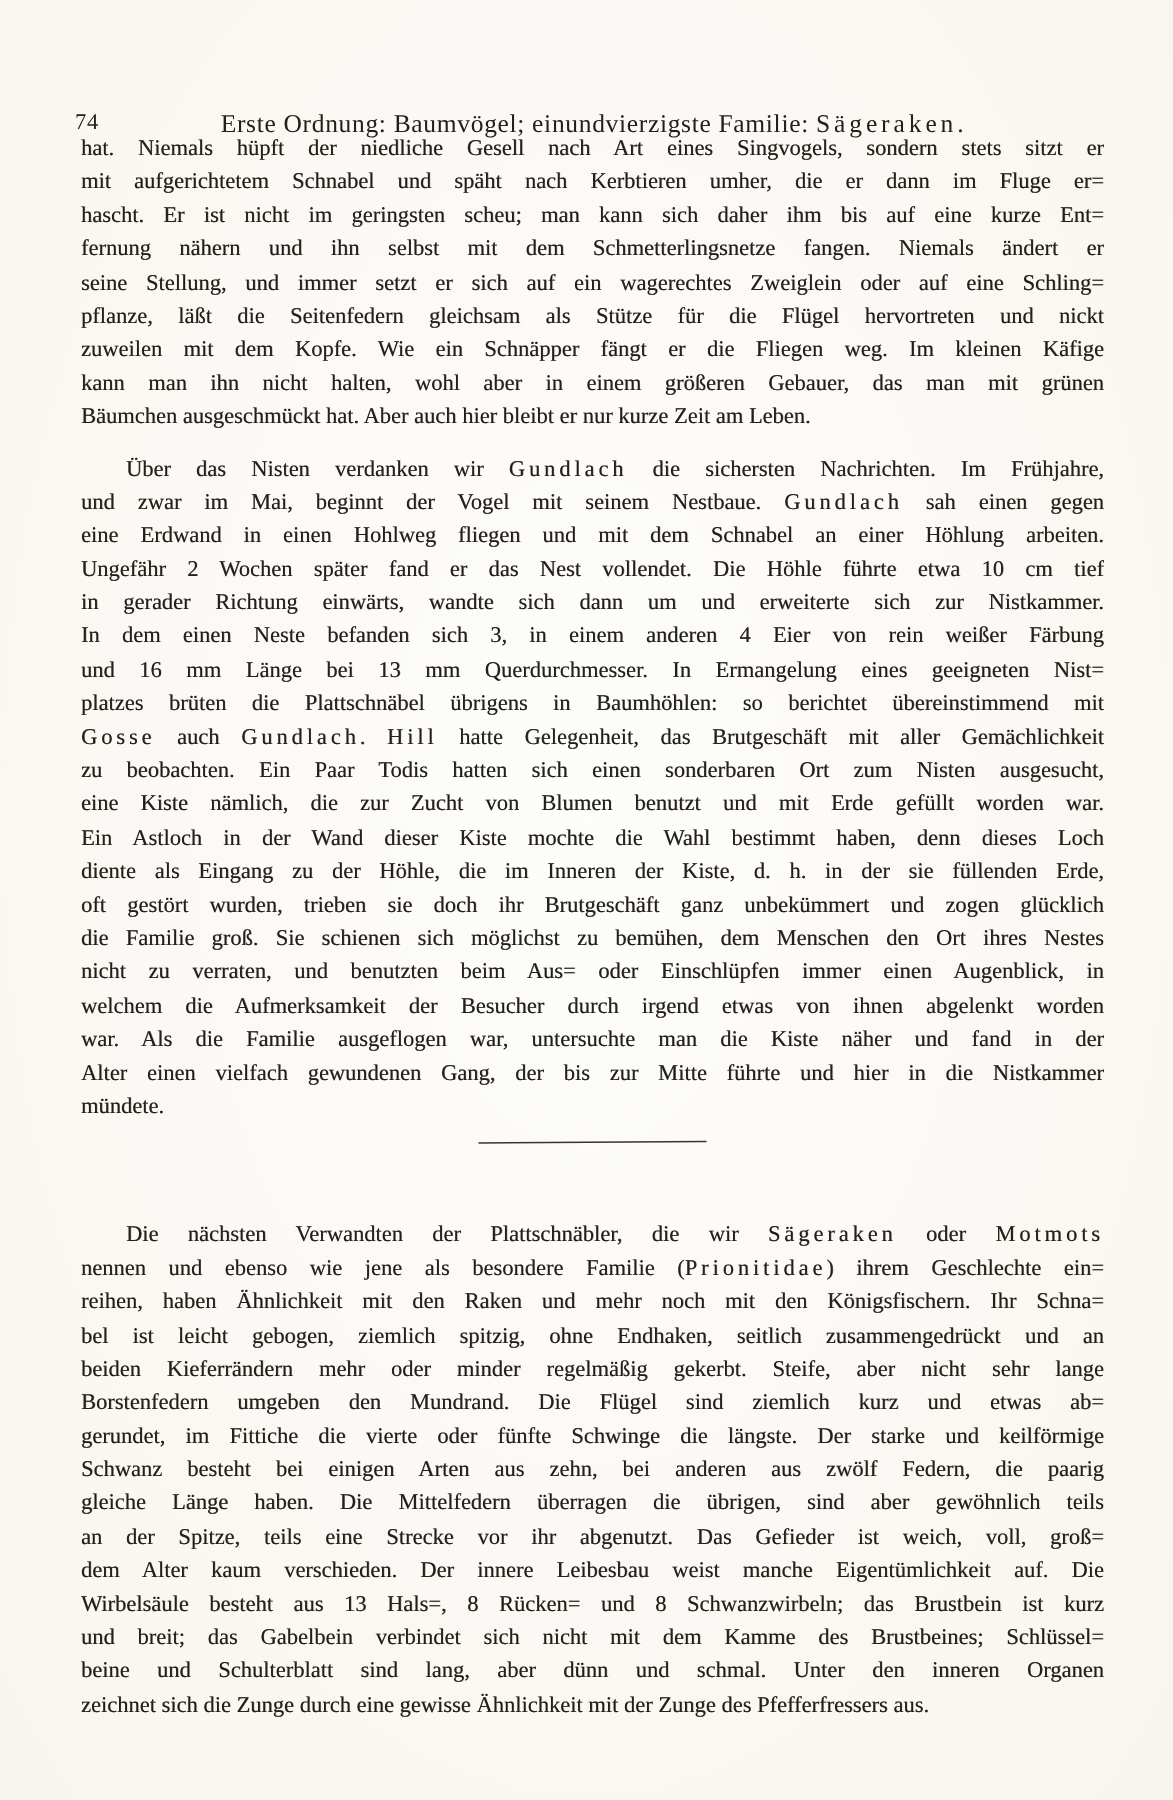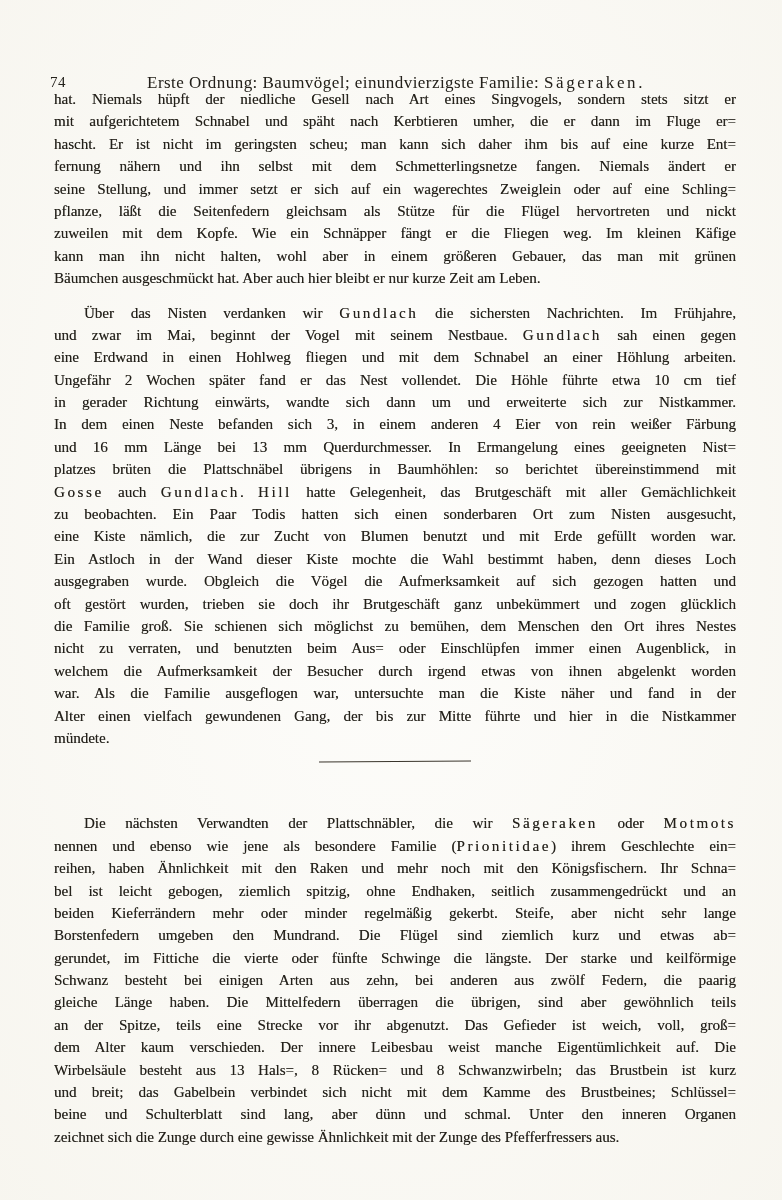--- a/index.html
+++ b/index.html
@@ -71,21 +71,21 @@
         <div class="line">eine Erdwand in einen Hohlweg fliegen und mit dem Schnabel an einer Höhlung arbeiten.</div>
         <div class="line">Ungefähr 2 Wochen später fand er das Nest vollendet. Die Höhle führte etwa 10 cm tief</div>
         <div class="line">in gerader Richtung einwärts, wandte sich dann um und erweiterte sich zur Nistkammer.</div>
         <div class="line">In dem einen Neste befanden sich 3, in einem anderen 4 Eier von rein weißer Färbung</div>
         <div class="line">und 16 mm Länge bei 13 mm Querdurchmesser. In Ermangelung eines geeigneten Nist=</div>
         <div class="line">platzes brüten die Plattschnäbel übrigens in Baumhöhlen: so berichtet übereinstimmend mit</div>
         <div class="line"><span class="sperr">Gosse</span> auch <span class="sperr">Gundlach</span>. <span class="sperr">Hill</span> hatte Gelegenheit, das Brutgeschäft mit aller Gemächlichkeit</div>
         <div class="line">zu beobachten. Ein Paar Todis hatten sich einen sonderbaren Ort zum Nisten ausgesucht,</div>
         <div class="line">eine Kiste nämlich, die zur Zucht von Blumen benutzt und mit Erde gefüllt worden war.</div>
         <div class="line">Ein Astloch in der Wand dieser Kiste mochte die Wahl bestimmt haben, denn dieses Loch</div>
-        <div class="line">ausgegraben wurde. Obgleich die Vögel die Aufmerksamkeit auf sich gezogen hatten und</div>
+        <div class="line">diente als Eingang zu der Höhle, die im Inneren der Kiste, d. h. in der sie füllenden Erde,</div>
         <div class="line">oft gestört wurden, trieben sie doch ihr Brutgeschäft ganz unbekümmert und zogen glücklich</div>
         <div class="line">die Familie groß. Sie schienen sich möglichst zu bemühen, dem Menschen den Ort ihres Nestes</div>
         <div class="line">nicht zu verraten, und benutzten beim Aus= oder Einschlüpfen immer einen Augenblick, in</div>
         <div class="line">welchem die Aufmerksamkeit der Besucher durch irgend etwas von ihnen abgelenkt worden</div>
         <div class="line">war. Als die Familie ausgeflogen war, untersuchte man die Kiste näher und fand in der</div>
         <div class="line">Alter einen vielfach gewundenen Gang, der bis zur Mitte führte und hier in die Nistkammer</div>
         <div class="line end">mündete.</div>
       </div>
       <div class="separator">
         <div class="rule"></div>

